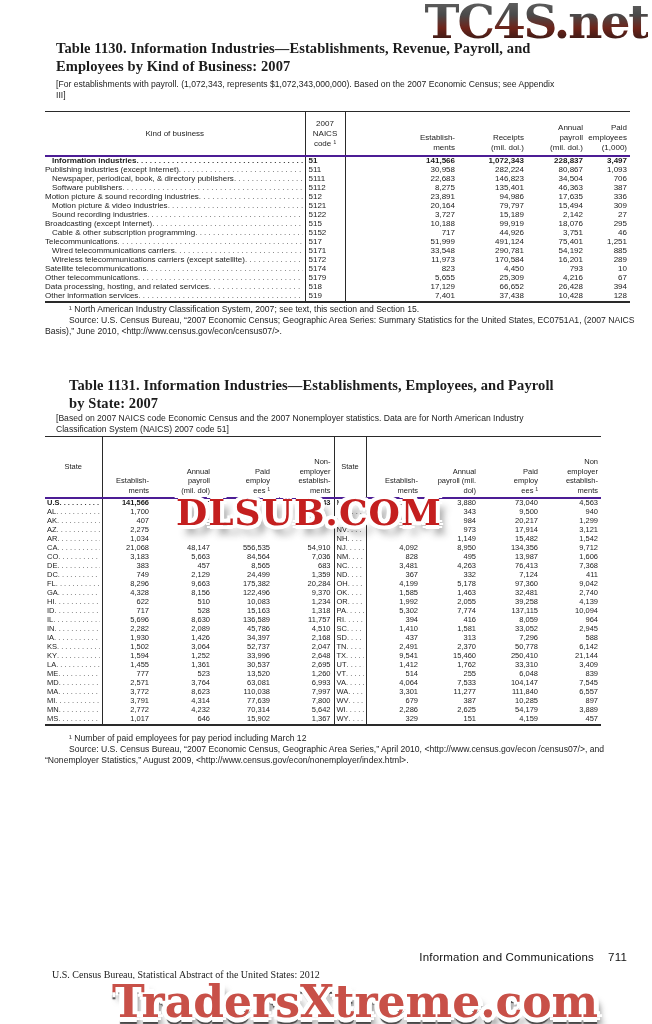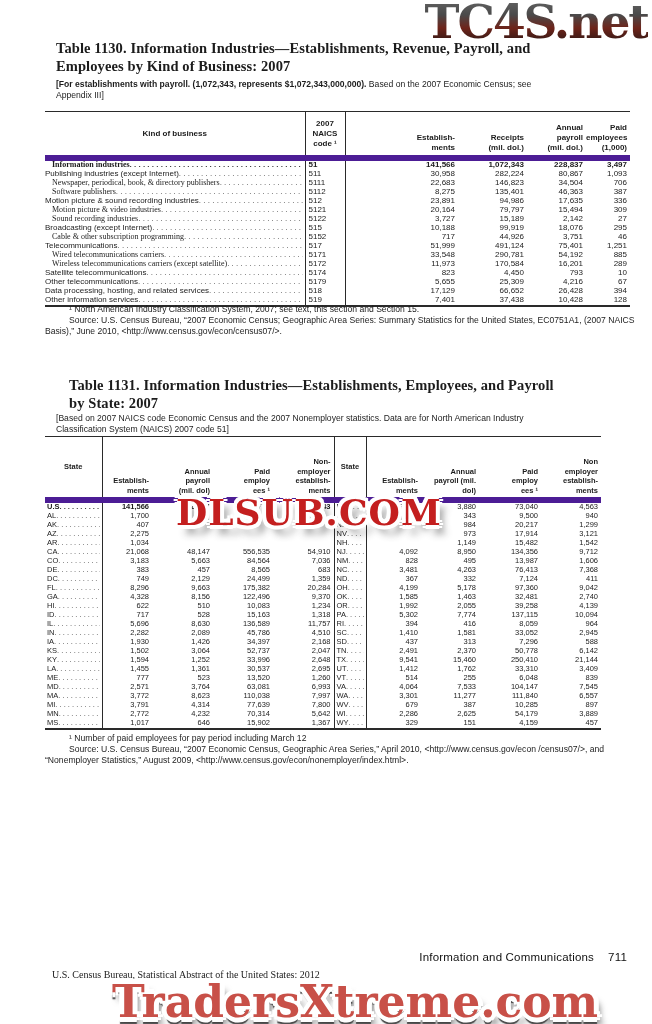--- a/index.html
+++ b/index.html
@@ -6,45 +6,45 @@
   .page{position:relative;width:652px;height:1024px;background:#fff;margin:0 auto;overflow:hidden;
         font-family:"Liberation Sans",sans-serif;color:#1c1c1c;}
 
   
   .ttl{position:absolute;margin:0;font-family:"Liberation Serif",serif;font-weight:bold;
        font-size:14.5px;line-height:17.5px;white-space:pre-line;letter-spacing:.1px;}
   .t1130-ttl{top:40px;left:56px;width:580px;}
   .t1131-ttl{top:377px;left:69px;width:580px;}
   .note{position:absolute;margin:0;font-size:8.6px;line-height:11px;}
   .n1130{top:79px;left:56px;width:508px;}
-  .n1130 .nb{font-weight:bold;}
+  .n1130 .nb{font-weight:normal;}
   .n1131{top:413px;left:56px;width:540px;white-space:pre-line;}
 
   
   table.tbl{border-collapse:collapse;table-layout:fixed;position:absolute;
             border-top:1px solid #2a2a2a;border-bottom:2px solid #2a2a2a;}
-  .tbl th{font-weight:bold;white-space:pre-line;padding:2px 3px 2px 0;vertical-align:bottom;
-          border-bottom:6px solid #4c1d95;}
+  .tbl th{font-weight:normal;white-space:pre-line;padding:2px 3px 2px 0;vertical-align:bottom;
+          border-bottom:2px solid #4c1d95;}
   .tbl td{padding:0;vertical-align:middle;overflow:hidden;}
   .vr{border-right:1px solid #2a2a2a;}
   .n{text-align:right;padding-right:3px !important;white-space:nowrap;}
   .b{font-weight:bold;}
   .nmflex{display:flex;align-items:baseline;}
   .nm{white-space:nowrap;}
   .ld{flex:1;overflow:hidden;white-space:nowrap;color:#3a3a3a;}
   .ld::before{content:". . . . . . . . . . . . . . . . . . . . . . . . . . . . . . . . . . . . . . . . . . . . . . . . . . . . . . . . . . . . . . . . . . . . . . . . . . . .";}
 
   
   .tbl1130{top:111px;left:45px;width:585px;font-size:8px;}
   .tbl1130 th{font-size:8px;line-height:10px;height:39px;}
   .tbl1130 th.mid{vertical-align:middle;text-align:center;padding:2px 1px;}
   .tbl1130 td{height:9px;line-height:8.5px;font-size:8px;}
   .tbl1130 .nmc{padding-right:2px;}
   .tbl1130 .cd{text-align:left;padding-left:3px;}
-  .ind1 .nm{padding-left:7px;font-family:Liberation Serif, serif;}
+  .ind1 .nm{padding-left:7px;}
 
   
   .tbl1131{top:436px;left:45px;width:556px;font-size:7.5px;}
   .tbl1131 th{font-size:7.5px;line-height:9.5px;height:56px;}
   .tbl1131 th.mid{vertical-align:middle;text-align:center;padding:2px 1px;}
   .tbl1131 td{height:9px;line-height:8.5px;font-size:7.5px;}
   .tbl1131 .st{padding-left:2px;padding-right:2px;}
   .tbl1131 td.last{padding-right:4px;}
 
   

